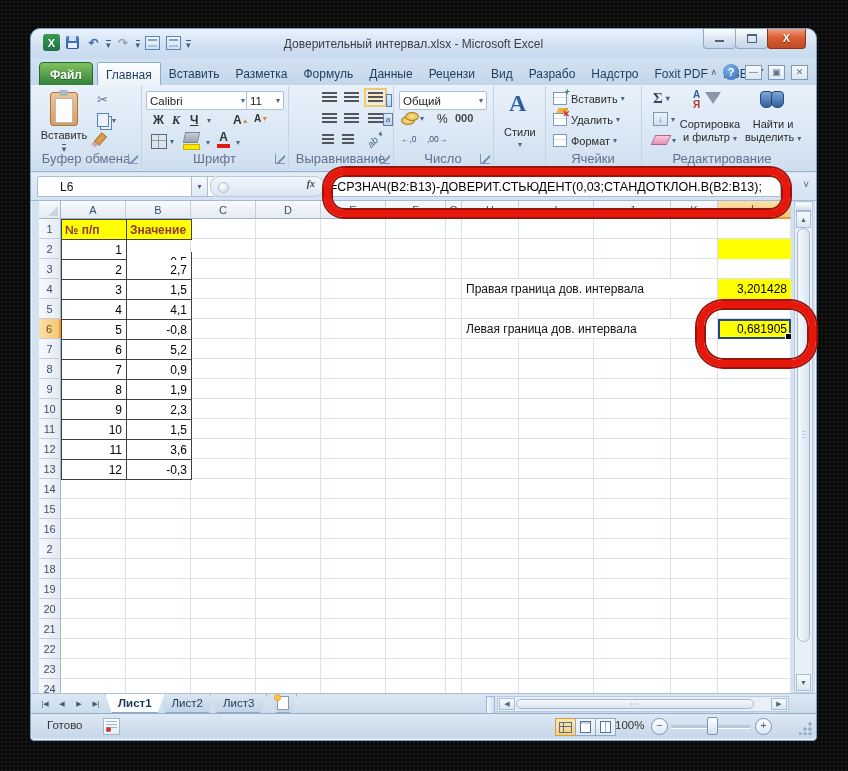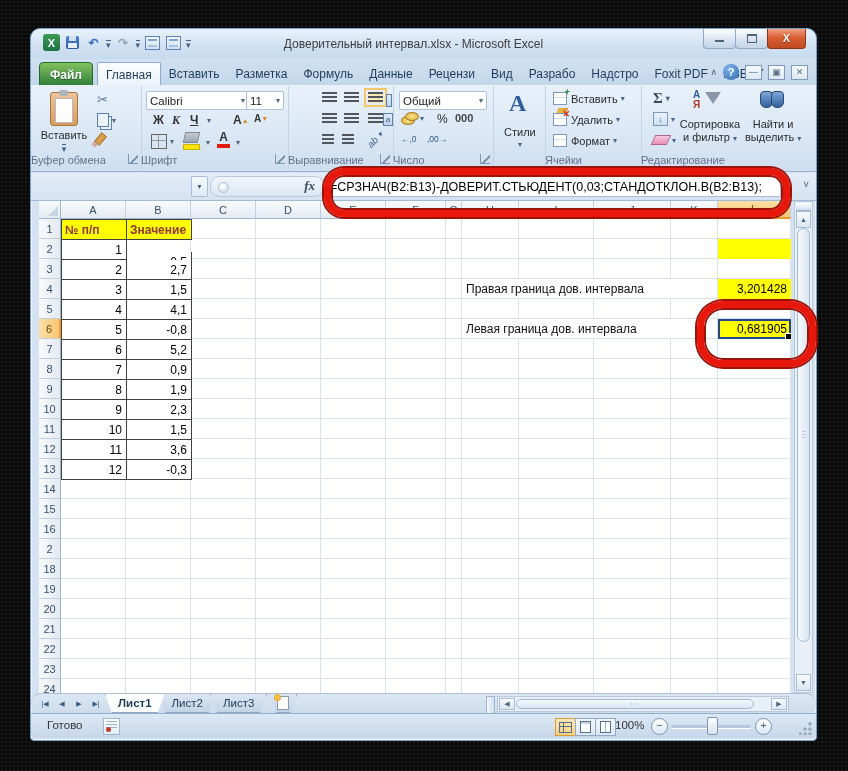--- a/index.html
+++ b/index.html
@@ -45,21 +45,21 @@
   .tabicons{position:absolute;right:8px;top:5px;display:flex;align-items:center;gap:6px;}
   .chev{color:#4a6686;font-size:9px;}
   .helpic{width:16px;height:16px;border-radius:50%;background:radial-gradient(circle at 35% 30%,#7fb2e8,#2f6cb3);
     color:#fff;font-size:11px;font-weight:bold;display:flex;align-items:center;justify-content:center;}
   .wmini{width:15px;height:13px;border:1px solid #7e99ba;background:linear-gradient(#f7fafd,#dde8f3);
     display:flex;align-items:center;justify-content:center;color:#5a7086;font-size:9px;}
   
   .ribbon{position:absolute;left:0;top:56px;right:0;height:86px;
     background:linear-gradient(#e9f1fb,#dbe8f5 55%,#cfdeef);border-bottom:1px solid #96b1cf;}
   .group{position:absolute;top:1px;height:83px;border-right:1px solid #c3d3e6;}
-  .glabel{position:absolute;bottom:3px;left:0;right:0;font-size:11px;color:#61718f;white-space:nowrap;}
+  .glabel{position:absolute;bottom:3px;left:0;right:0;text-align:center;font-size:13px;color:#61718f;white-space:nowrap;}
   .launcher{position:absolute;bottom:5px;right:3px;width:9px;height:9px;border-left:1px solid #7e95b5;border-bottom:1px solid #7e95b5;
     background:linear-gradient(135deg,transparent 55%,#7e95b5 55%,#7e95b5 70%,transparent 70%);}
   .rsmall{position:absolute;font-size:11px;color:#2b2b2b;display:flex;align-items:center;white-space:nowrap;}
   .dda{font-size:8px;color:#4a6686;margin-left:3px;}
   
   .pastebtn{position:absolute;left:6px;top:4px;width:54px;height:72px;border-radius:3px;display:flex;flex-direction:column;align-items:center;}
   .clipb{width:26px;height:32px;background:linear-gradient(#edc49a,#d99c5f);border:1px solid #a8773f;border-radius:3px;position:relative;margin-top:2px;}
   .clipb::before{content:"";position:absolute;left:4px;top:5px;width:16px;height:23px;background:#fdfdfd;border:1px solid #b9b9b9;}
   .clipb::after{content:"";position:absolute;left:8px;top:-3px;width:9px;height:6px;background:#b0b6bd;border-radius:2px;}
   .pastebtn .pl{font-size:11px;color:#2b2b2b;margin-top:3px;}
@@ -114,21 +114,21 @@
   .edlabel{font-size:11px;color:#2b2b2b;text-align:center;line-height:13px;white-space:nowrap;}
   
   .fbar{position:absolute;left:0;top:144px;right:0;height:27px;background:linear-gradient(#e3ecf7,#d4e2f1);border-bottom:1px solid #a3bad6;}
   .namebox{position:absolute;left:6px;top:3px;width:154px;height:19px;background:#fff;border:1px solid #a8bed6;border-right:none;border-radius:2px 0 0 2px;
     font-size:12px;color:#111;display:flex;align-items:center;padding-left:22px;}
   .nbdrop{position:absolute;left:160px;top:3px;width:15px;height:19px;background:linear-gradient(#f5f9fd,#dfe9f4);border:1px solid #a8bed6;
     display:flex;align-items:center;justify-content:center;font-size:8px;color:#44607f;border-radius:0 2px 2px 0;}
   .fxwell{position:absolute;left:179px;top:3px;width:112px;height:19px;border-radius:9px;background:linear-gradient(#f2f6fb,#dbe6f1);
     border:1px solid #b6c9de;}
   .fxwell .dot{position:absolute;left:7px;top:5px;width:9px;height:9px;border-radius:50%;background:radial-gradient(circle at 35% 30%,#fff,#cdd9e6);border:1px solid #aebfd2;}
-  .fxwell .fx{position:absolute;right:8px;top:1px;font-family:"Liberation Serif",serif;font-style:italic;font-weight:bold;font-size:13px;color:#3a4a5c;}
+  .fxwell .fx{position:absolute;right:8px;top:1px;font-family:"Liberation Serif",serif;font-style:italic;font-weight:bold;font-size:10px;color:#3a4a5c;}
   .fbox{position:absolute;left:294px;top:3px;width:446px;height:19px;background:#fff;border:1px solid #a8bed6;
     font-size:12.5px;color:#000;display:flex;align-items:center;padding:0 4px;white-space:nowrap;overflow:hidden;}
   .fspin{position:absolute;right:24px;top:3px;width:14px;height:19px;display:flex;flex-direction:column;align-items:center;justify-content:center;color:#44607f;font-size:7px;line-height:8px;}
   .fchev{position:absolute;right:7px;top:6px;color:#44607f;font-size:10px;}
   
   .sheet{position:absolute;left:8px;top:172px;width:752px;height:492px;background:#fff;overflow:hidden;}
   .corner{position:absolute;left:0;top:0;width:22px;height:18px;background:linear-gradient(#f8fafc,#e4eaf2);
     border-right:1px solid #9eb6ce;border-bottom:1px solid #9eb6ce;box-sizing:border-box;}
   .corner::after{content:"";position:absolute;right:2px;bottom:2px;width:0;height:0;border-left:10px solid transparent;border-bottom:10px solid #c9d4e2;}
   .gridbg{position:absolute;left:22px;top:18px;right:0;bottom:0;
@@ -153,21 +153,21 @@
   .fillhandle{position:absolute;right:-3px;bottom:-3px;width:5px;height:5px;background:#000;border:1px solid #fff;}
   
   .vscroll{position:absolute;left:763px;top:172px;width:19px;height:492px;background:#e9eff7;border:1px solid #b8c9dd;box-sizing:border-box;}
   .vsplit{position:absolute;left:1px;right:1px;top:1px;height:7px;background:linear-gradient(#fdfefe,#cfdeee);border-bottom:1px solid #9fb6cf;}
   .varrow{position:absolute;left:1px;right:1px;height:15px;background:linear-gradient(#f7fafd,#dce7f2);border:1px solid #aabdd4;
     display:flex;align-items:center;justify-content:center;font-size:7px;color:#4a6686;}
   .vthumb{position:absolute;left:2px;right:2px;top:26px;height:412px;border-radius:7px;background:linear-gradient(90deg,#f5f9fd,#d9e5f1);border:1px solid #a3b8d0;}
   .vthumb::after{content:"";position:absolute;left:4px;right:4px;top:50%;height:7px;margin-top:-4px;
     background:repeating-linear-gradient(to bottom,#b4c6da 0 1px,transparent 1px 3px);}
   
-  .bottombar{position:absolute;left:0;top:664px;right:0;height:20px;background:linear-gradient(#dbe7f3,#ccdbeb);border-top:1px solid #aebfd6;border-radius:10px;}
+  .bottombar{position:absolute;left:0;top:664px;right:0;height:20px;background:linear-gradient(#dbe7f3,#ccdbeb);border-top:1px solid #aebfd6;}
   .navbtns{position:absolute;left:6px;top:2px;display:flex;gap:1px;}
   .navb{width:16px;height:16px;display:flex;align-items:center;justify-content:center;font-size:7px;color:#3a5a7a;}
   .stabs{position:absolute;left:74px;top:0;display:flex;align-items:flex-start;}
   .stab{height:18px;padding:0 12px;font-size:11.5px;color:#1f3a57;display:flex;align-items:center;
     background:linear-gradient(#dce7f2,#c2d4e7);border:1px solid #8fa9c7;border-top:none;margin-right:-6px;
     clip-path:polygon(7px 100%,0 0,100% 0,calc(100% - 7px) 100%);}
   .stab.active{background:#fdfefe;font-weight:bold;z-index:2;}
   .instab{width:26px;height:18px;display:flex;align-items:center;justify-content:center;
     background:linear-gradient(#dce7f2,#c2d4e7);border:1px solid #8fa9c7;border-top:none;margin-left:8px;clip-path:polygon(7px 100%,0 0,100% 0,calc(100% - 7px) 100%);}
   .sheetic{width:10px;height:12px;background:#fdfdfd;border:1px solid #8a97a8;position:relative;}
@@ -443,20 +443,21 @@
           <div class="funnel"></div>
         </div>
         <div class="edlabel" style="position:absolute;left:34px;top:32px;width:70px;"><span>Сортировка</span><br><span>и фильтр</span><span class="dda gdown"></span></div>
         <div class="binoc" style="position:absolute;left:118px;top:5px;"></div>
         <div class="edlabel" style="position:absolute;left:104px;top:32px;width:56px;"><span>Найти и</span><br><span>выделить</span><span class="dda gdown"></span></div>
         <div class="glabel">Редактирование</div>
       </div>
     </div>
 
     <div class="fbar">
+      <div class="namebox">L6</div>
       <div class="nbdrop gdown"></div>
       <div class="fxwell">
         <div class="dot"></div>
         <div class="fx">fx</div>
       </div>
       <div class="fbox">=СРЗНАЧ(B2:B13)-ДОВЕРИТ.СТЬЮДЕНТ(0,03;СТАНДОТКЛОН.В(B2:B13);</div>
       <div class="fspin">
           <span class="gup"></span>
           <span class="gdn"></span>
         </div>

